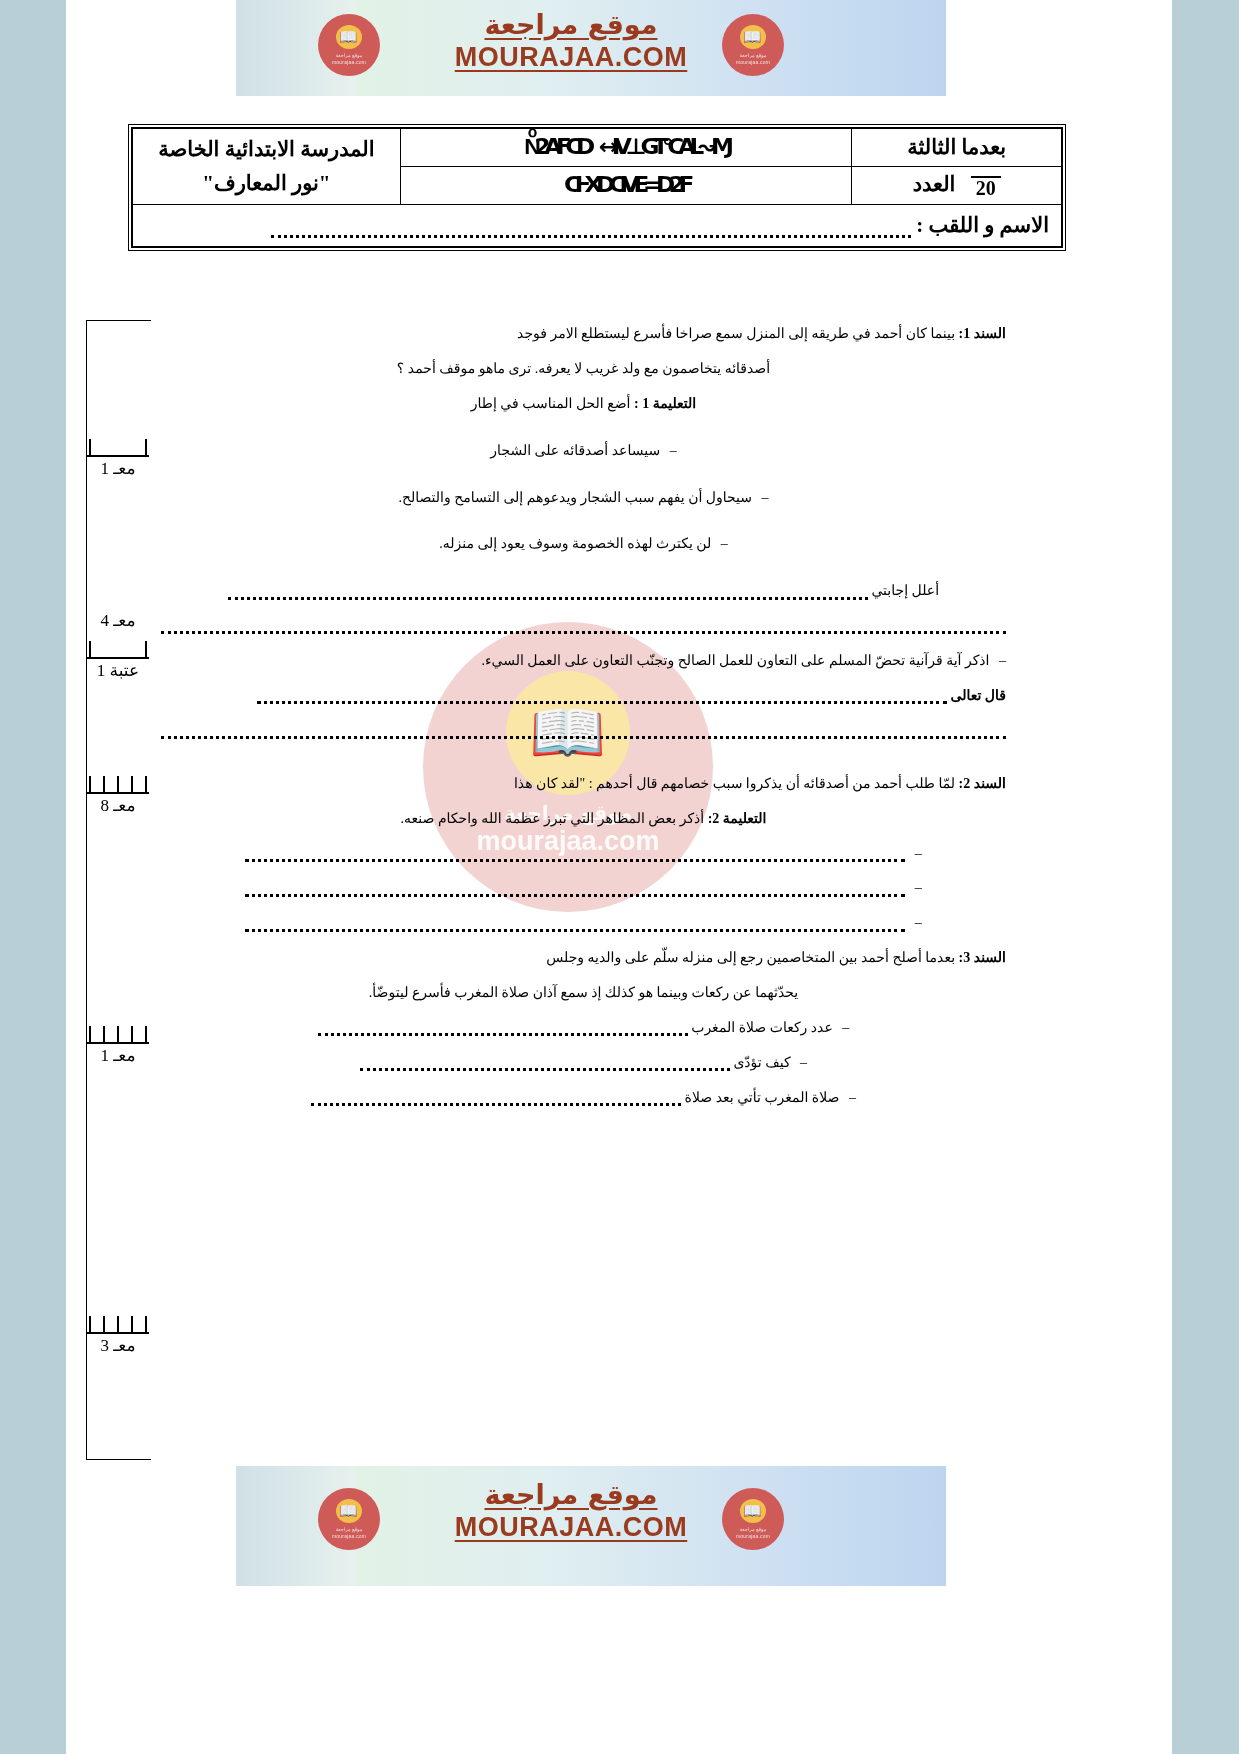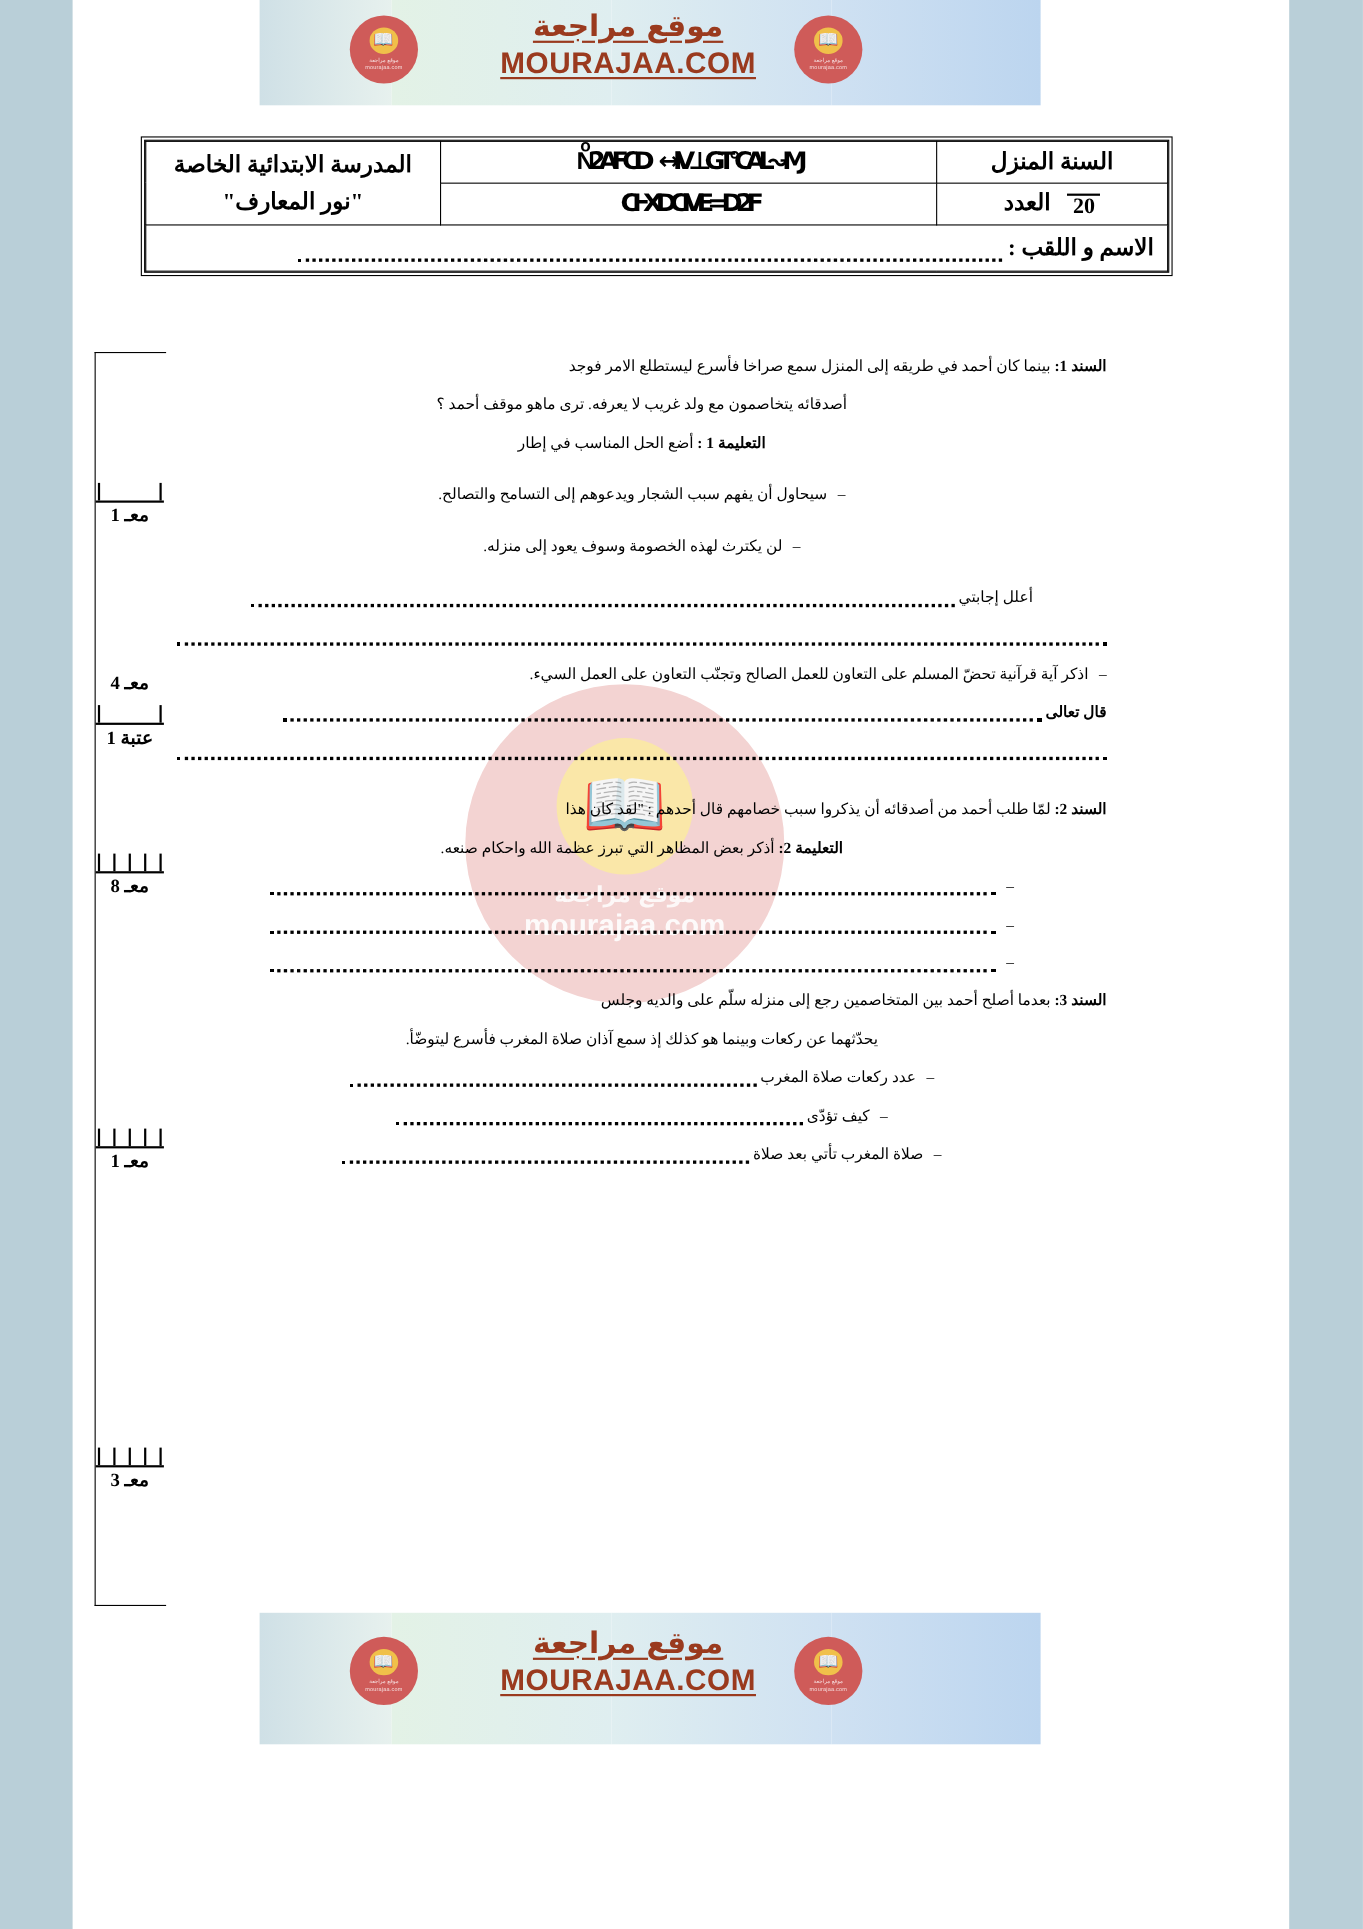--- a/index.html
+++ b/index.html
@@ -132,21 +132,21 @@
     position:absolute;left:0;width:62px;
     text-align:center;
   }
   .mark .ticks{
     height:18px;border-bottom:2px solid #000;
     display:flex;justify-content:space-between;
     padding:0 2px;box-sizing:border-box;
   }
   .mark .ticks i{display:block;width:2px;background:#000;height:100%;}
   .mark .lbl{
-    font-size:17px;font-weight:700;margin-top:1px;
+    font-size:17px;font-weight:400;margin-top:1px;
     font-family:"Liberation Serif","DejaVu Serif",serif;
     direction:rtl;white-space:nowrap;
   }
 
   
   .body{
     position:absolute;left:95px;top:318px;width:845px;
     z-index:1;
     direction:rtl;text-align:right;
     font-size:14px;line-height:2.35;
@@ -204,21 +204,21 @@
     <div class="wtxt">
       <div class="a">موقع مراجعة</div>
       <div class="b">mourajaa.com</div>
     </div>
   </div>
 
   <div class="hdr">
     <table>
       <tbody>
           <tr>
-        <td class="year" rowspan="1">السنة المنزل</td>
+        <td class="year" rowspan="1">بعدما الثالثة</td>
         <td class="mid">
           <span class="garble">Nͦ2AFCD ↔IV⊥GT°CAL↝Ɱ</span>
         </td>
         <td class="school" rowspan="2">
           <div>المدرسة الابتدائية الخاصة</div>
           <div>"نور المعارف"</div>
         </td>
       </tr>
       <tr>
         <td class="year">
@@ -302,20 +302,24 @@
       <span>أصدقائه يتخاصمون مع ولد غريب لا يعرفه. ترى ماهو موقف أحمد ؟</span>
     </p>
 
     <p class="p ctr">
       <b>التعليمة 1 :</b>
       <span>أضع الحل المناسب في إطار</span>
     </p>
 
     <p class="opt">
       <span class="dash">–</span>
+      <span>سيساعد أصدقائه على الشجار</span>
+    </p>
+    <p class="opt">
+      <span class="dash">–</span>
       <span>سيحاول أن يفهم سبب الشجار ويدعوهم إلى التسامح والتصالح.</span>
     </p>
     <p class="opt">
       <span class="dash">–</span>
       <span>لن يكترث لهذه الخصومة وسوف يعود إلى منزله.</span>
     </p>
 
     <p class="p" style="text-align:center">
       <span>أعلل إجابتي</span>
       <span class="dotline" style="width:640px"></span>

